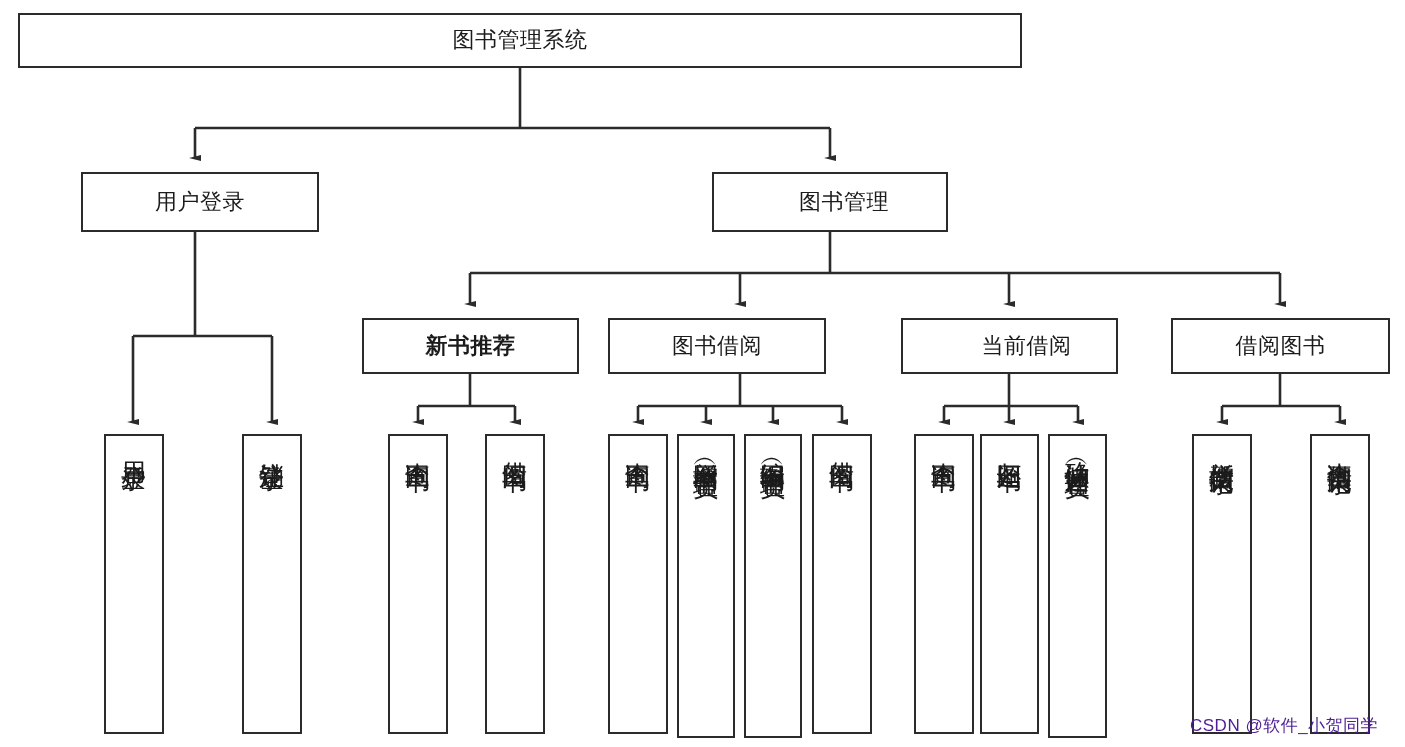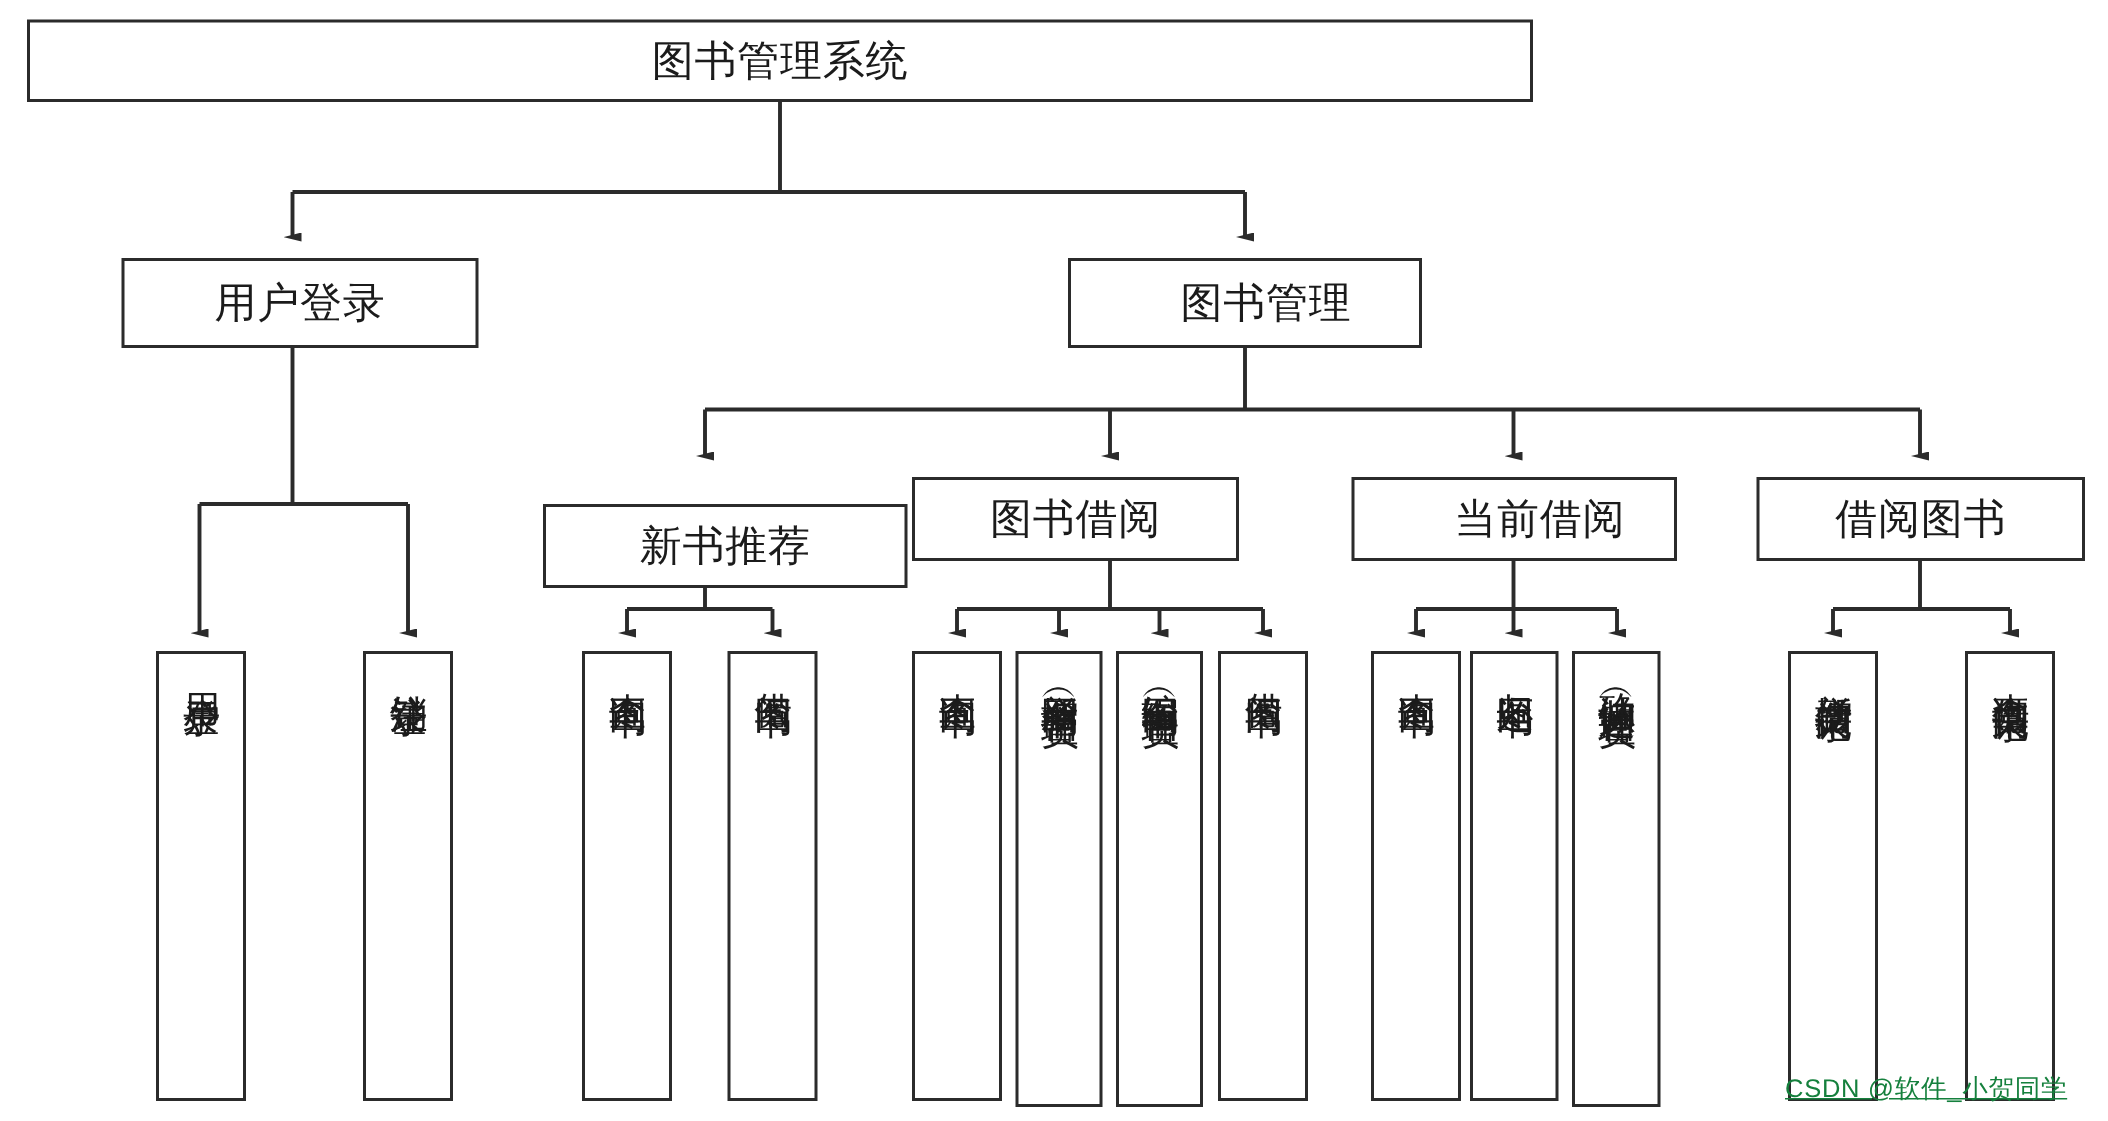--- a/index.html
+++ b/index.html
@@ -30,21 +30,21 @@
     position: absolute;
     box-sizing: border-box;
     border: 2px solid #2b2b2b;
     background: #ffffff;
     display: flex;
     align-items: center;
     justify-content: center;
     color: #1b1b1b;
   }
   .node.h-label {
-    font-size: 28px;
+    font-size: 22px;
     line-height: 1.2;
     letter-spacing: 0.5px;
   }
   .node.v-label {
     align-items: flex-start;
     justify-content: center;
     padding-top: 6px;
   }
   .vtext {
     writing-mode: vertical-rl;
@@ -54,25 +54,24 @@
     letter-spacing: 2px;
     color: #1b1b1b;
     white-space: nowrap;
   }
   .root-node {
     font-size: 23px;
   }
   #watermark {
     position: absolute;
     font-size: 17px;
-    color: #15803d;
+    color: #4c1d95;
     white-space: nowrap;
     letter-spacing: 0.5px;
     pointer-events: none;
-    text-decoration: underline;
   }
 </style>
 </head>
 <body>
 
 <div id="canvas">
 
   <svg id="wires" viewBox="0 0 1405 747">
     <defs>
       <marker id="arrow" markerWidth="10" markerHeight="12" refX="3" refY="6" orient="auto" markerUnits="userSpaceOnUse">
@@ -129,21 +128,21 @@
   </div>
 
   <div class="node h-label" style="left:81px; top:172px; width:238px; height:60px;">
     <span>用户登录</span>
   </div>
 
   <div class="node h-label" style="left:712px; top:172px; width:236px; height:60px;padding-left:28px;">
     <span>图书管理</span>
   </div>
 
-  <div class="node h-label" style="left:362px; top:336px; width:243px; height:56px;">
+  <div class="node h-label" style="left:362px; top:318px; width:217px; height:56px;font-weight:bold;">
     <span>新书推荐</span>
   </div>
 
   <div class="node h-label" style="left:608px; top:318px; width:218px; height:56px;">
     <span>图书借阅</span>
   </div>
 
   <div class="node h-label" style="left:901px; top:318px; width:217px; height:56px;padding-left:34px;">
     <span>当前借阅</span>
   </div>

